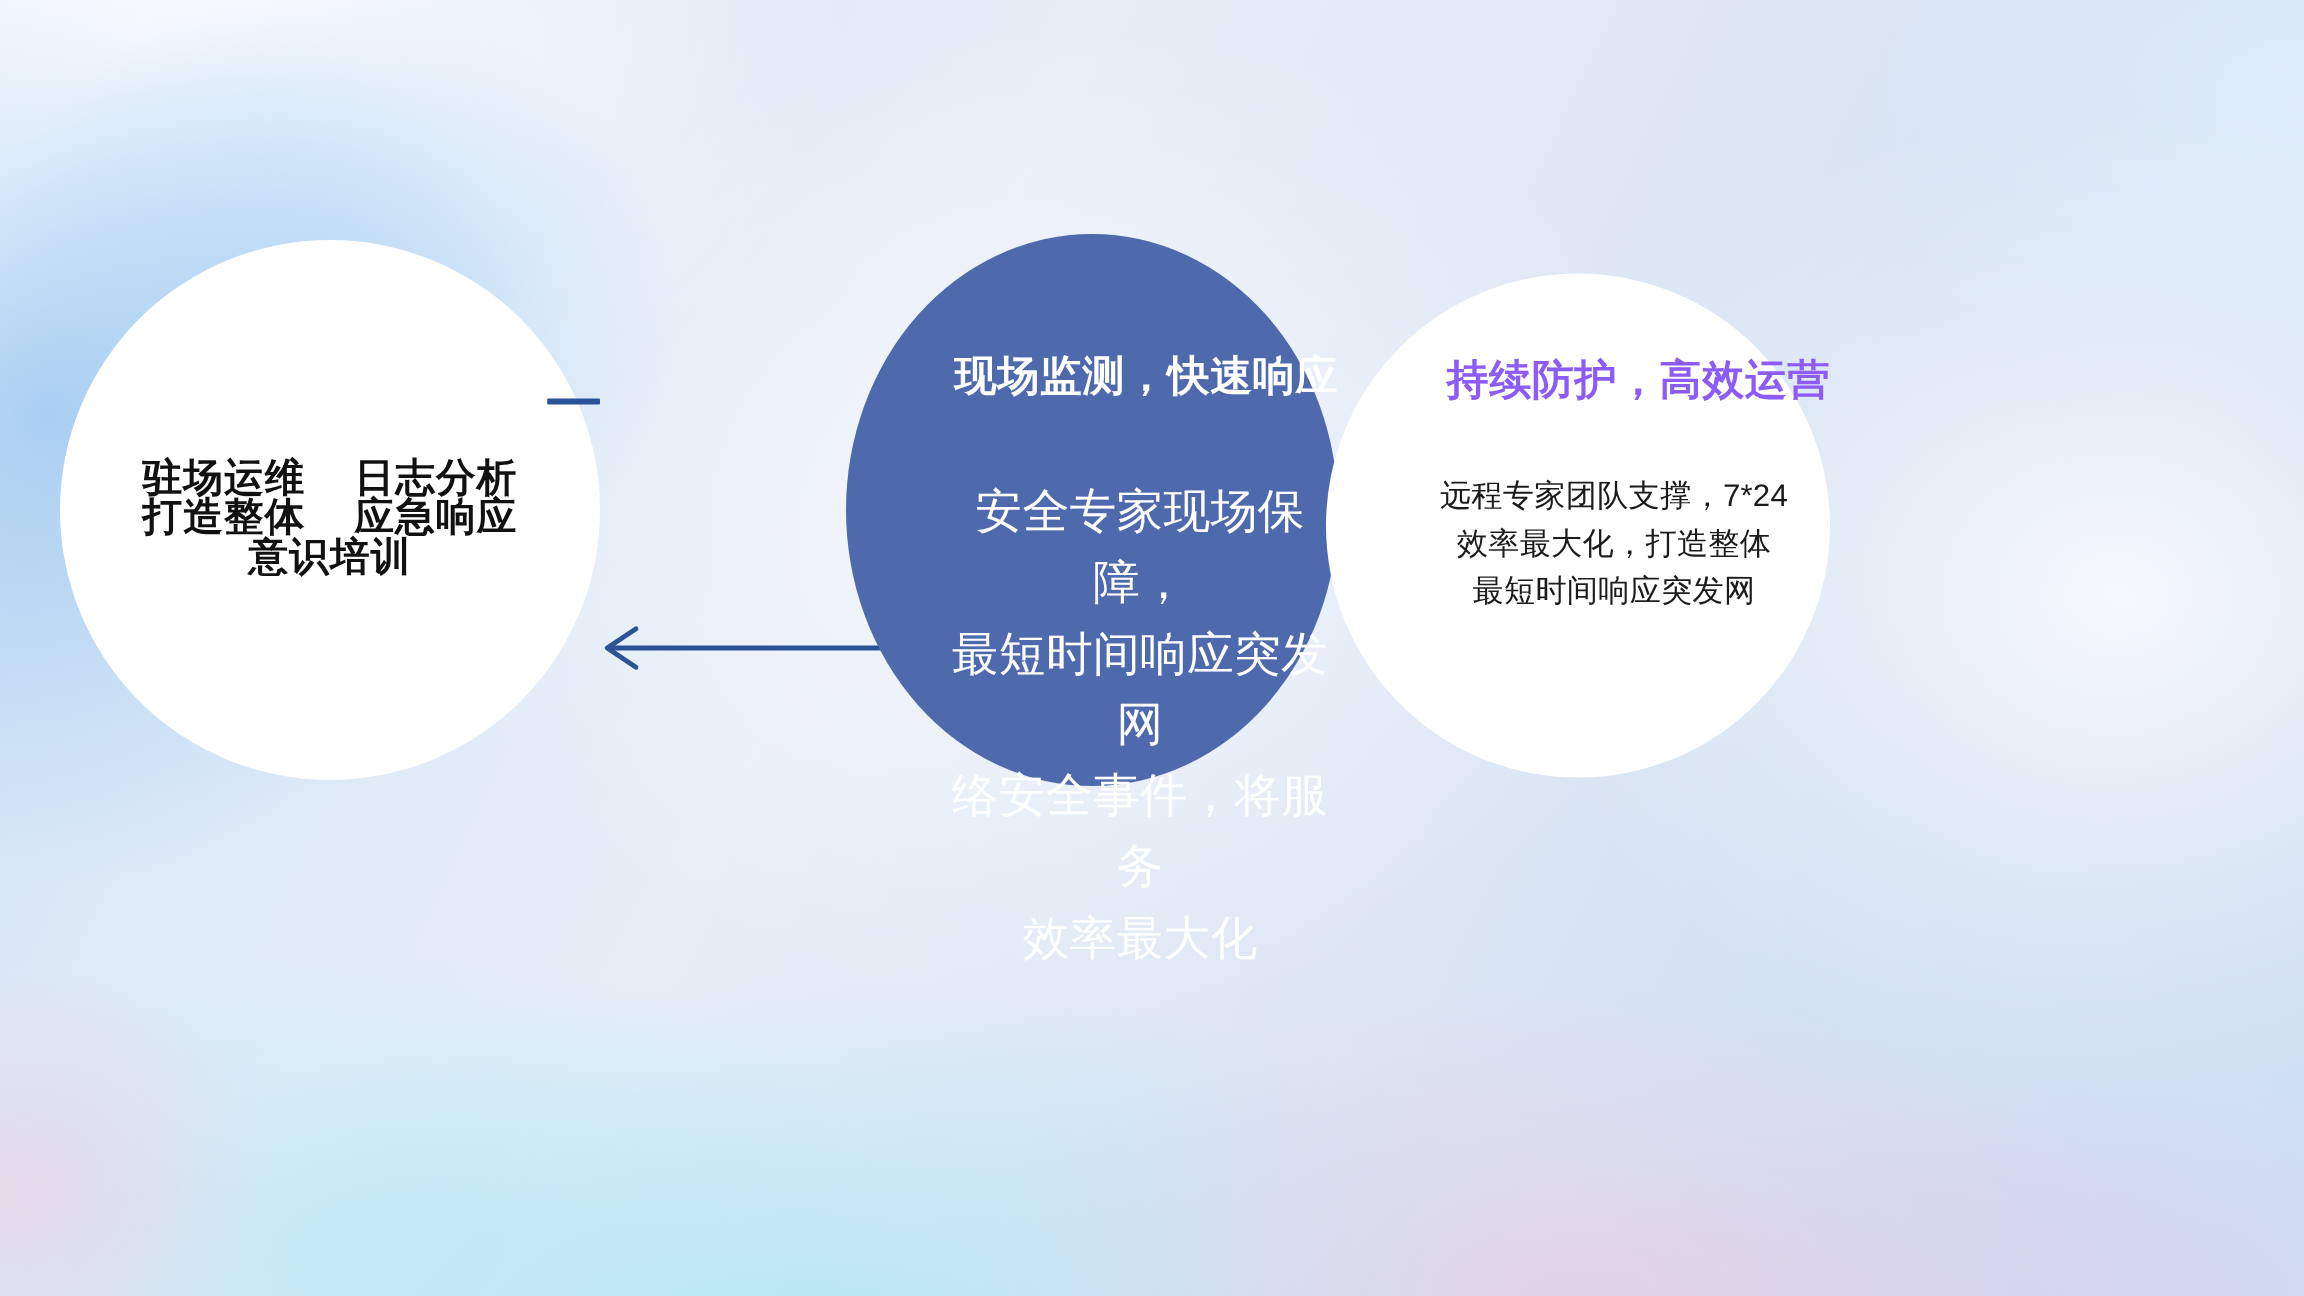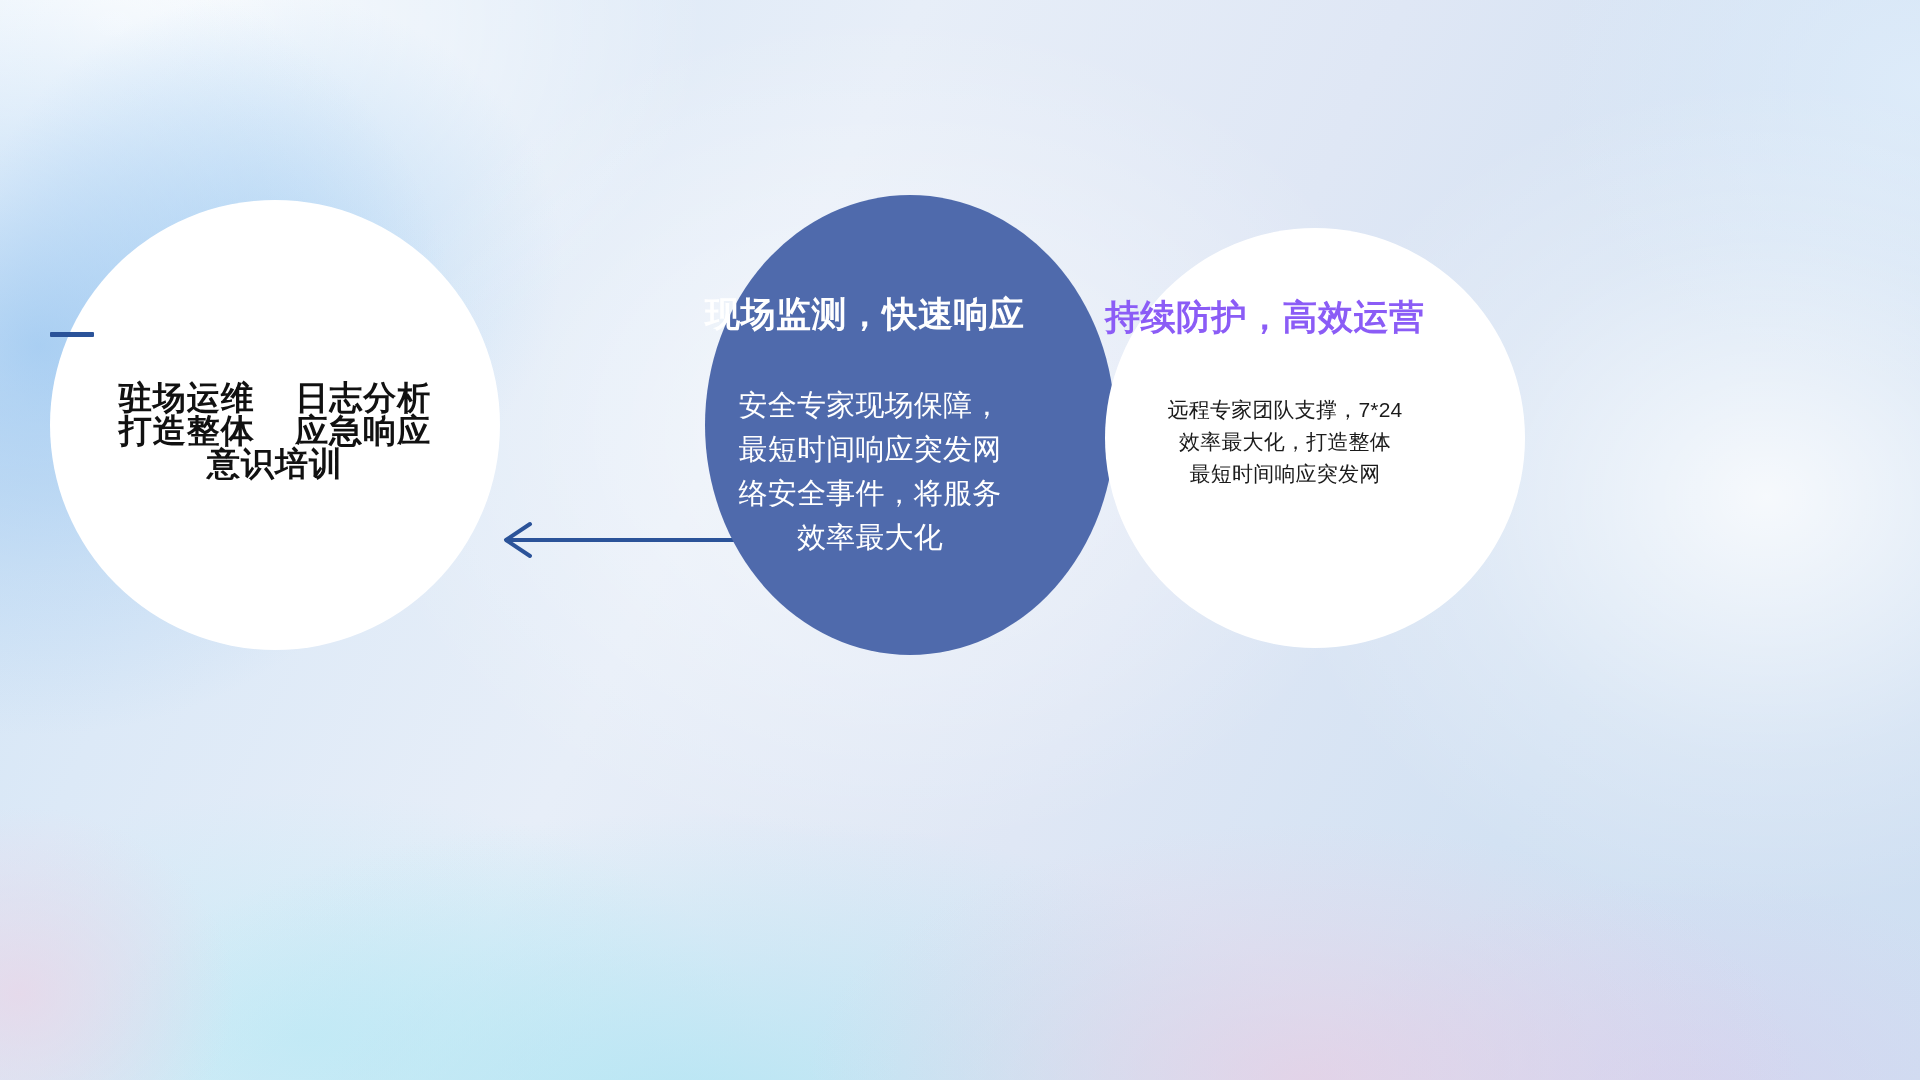--- a/index.html
+++ b/index.html
@@ -78,21 +78,21 @@
     height: 80px;
   }
 
   
   .circle {
     position: absolute;
     border-radius: 50%;
     box-sizing: border-box;
     display: flex;
     flex-direction: column;
-    align-items: flex-start;
+    align-items: flex-end;
   }
 
   .circle-left {
     left: 50px;
     top: 200px;
     width: 450px;
     height: 450px;
     background: #ffffff;
     justify-content: flex-start;
     padding-top: 132px;
@@ -133,22 +133,22 @@
   }
   .circle-mid .c-title {
     font-size: 35px;
     font-weight: 700;
     color: #ffffff;
     letter-spacing: 0.5px;
     line-height: 1.2;
     white-space: nowrap;
   }
   .circle-mid .c-body {
-    margin-top: 48px;
-    font-size: 29px;
+    margin-top: 62px;
+    font-size: 39px;
     color: #ffffff;
     line-height: 1.52;
     text-align: center;
     width: 330px;
     letter-spacing: 0.2px;
   }
 
   .circle-right {
     left: 1105px;
     top: 228px;
@@ -162,21 +162,21 @@
   .circle-right .c-title {
     font-size: 35px;
     font-weight: 700;
     color: #8b5cf6;
     letter-spacing: 0.5px;
     line-height: 1.2;
     white-space: nowrap;
   }
   .circle-right .c-body {
     margin-top: 56px;
-    font-size: 21px;
+    font-size: 26px;
     color: #1b1b1b;
     line-height: 1.52;
     text-align: center;
     width: 360px;
     letter-spacing: 0.2px;
   }
 
   .c-body p { margin: 0; }
 </style>
 </head>

